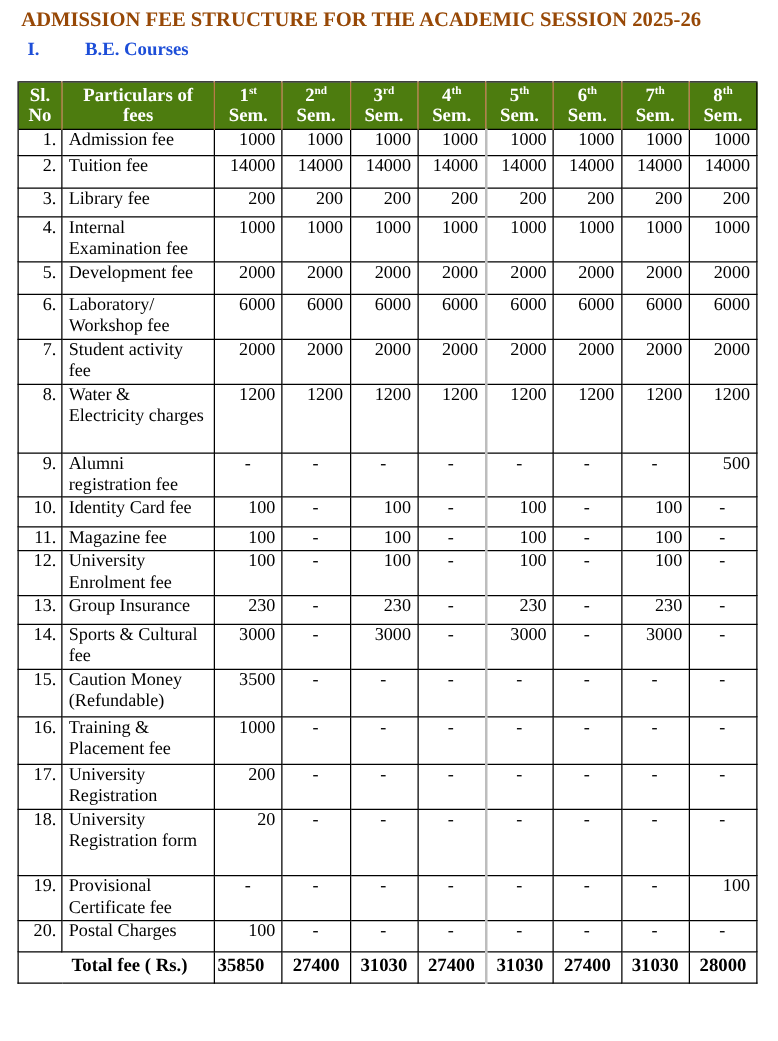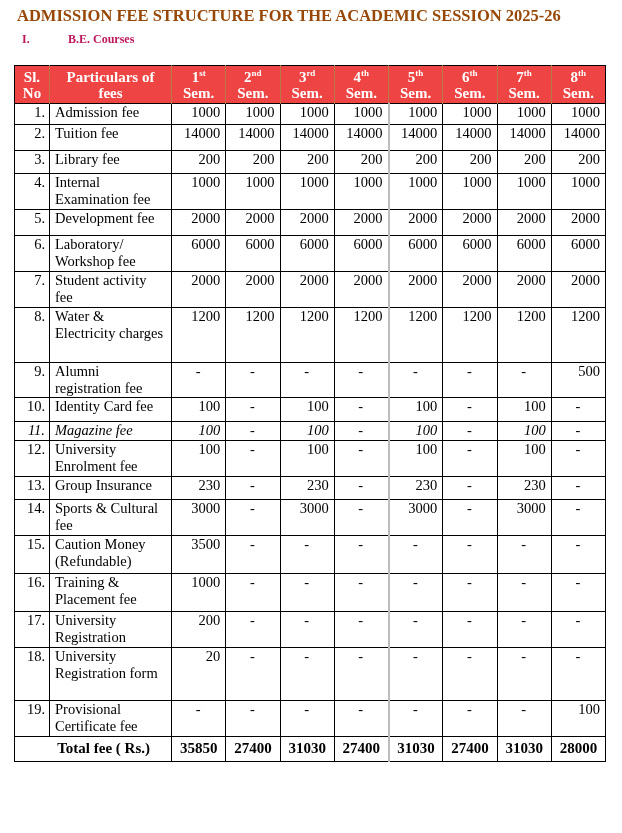--- a/index.html
+++ b/index.html
@@ -1,24 +1,24 @@
 <!DOCTYPE html>
 <html><head>
 <meta charset="utf-8">
 <style>
   html, body { margin: 0; padding: 0; background: #ffffff; }
   body { width: 622px; height: 833px; position: relative; overflow: hidden; font-family: "Liberation Serif", serif; color: #000; }
   .title { position: absolute; left: 17px; top: 6px; font-size: 16.5px; font-weight: bold; color: #974806; letter-spacing: 0; white-space: nowrap; }
-  .section { position: absolute; left: 22px; top: 32px; font-size: 12px; font-weight: bold; color: #be185d; white-space: nowrap; }
+  .section { position: absolute; left: 22px; top: 32px; font-size: 15px; font-weight: bold; color: #1d4ed8; white-space: nowrap; }
   .section .num { display: inline-block; width: 46px; }
   table.fees { position: absolute; left: 14px; top: 65px; border-collapse: collapse; table-layout: fixed; width: 591px; font-size: 14.5px; }
   table.fees col.c-sl { width: 35px; }
   table.fees col.c-part { width: 122px; }
   table.fees col.c-sem { width: 54.25px; }
-  table.fees th { background: #ef4444; color: #ffffff; font-weight: bold; font-size: 15px; line-height: 16px; padding: 2px 3px 2px 3px; text-align: center; border-left: 1px solid #b97a4a; vertical-align: middle; }
+  table.fees th { background: #4d7c0f; color: #ffffff; font-weight: bold; font-size: 15px; line-height: 16px; padding: 2px 3px 2px 3px; text-align: center; border-left: 1px solid #b97a4a; vertical-align: middle; }
   table.fees th:first-child { border-left: 1.5px solid #000; }
   table.fees th:last-child { border-right: 1.5px solid #000; }
   table.fees thead tr { border-top: 1.5px solid #000; }
   table.fees th sup { font-size: 9px; line-height: 0; vertical-align: 6px; }
   table.fees td { border: 1px solid #000; border-top: 1.5px solid #000; padding: 0 4px 0 3px; vertical-align: top; line-height: 17px; }
   table.fees td.sl { text-align: right; padding-right: 4px; border-left: 1.5px solid #000; }
   table.fees td.part { text-align: left; padding-left: 5px; }
   table.fees td.amt { text-align: right; padding-right: 5px; }
   table.fees td.dash { text-align: center; }
   table.fees td.last { border-right: 1.5px solid #000; }
@@ -173,21 +173,21 @@
         <td class="part">Identity Card fee</td>
         <td class="amt">100</td>
         <td class="dash">-</td>
         <td class="amt">100</td>
         <td class="dash">-</td>
         <td class="amt sep">100</td>
         <td class="dash">-</td>
         <td class="amt">100</td>
         <td class="dash last">-</td>
       </tr>
-      <tr style="height: 19px; font-style: italic;">
+      <tr style="height: 19px;">
         <td class="sl">11.</td>
         <td class="part">Magazine fee</td>
         <td class="amt">100</td>
         <td class="dash">-</td>
         <td class="amt">100</td>
         <td class="dash">-</td>
         <td class="amt sep">100</td>
         <td class="dash">-</td>
         <td class="amt">100</td>
         <td class="dash last">-</td>
@@ -281,23 +281,35 @@
         <td class="part">Provisional Certificate fee</td>
         <td class="dash">-</td>
         <td class="dash">-</td>
         <td class="dash">-</td>
         <td class="dash">-</td>
         <td class="dash sep">-</td>
         <td class="dash">-</td>
         <td class="dash">-</td>
         <td class="amt last">100</td>
       </tr>
+      <tr style="height: 25px;">
+        <td class="sl">20.</td>
+        <td class="part">Postal Charges</td>
+        <td class="amt">100</td>
+        <td class="dash">-</td>
+        <td class="dash">-</td>
+        <td class="dash">-</td>
+        <td class="dash sep">-</td>
+        <td class="dash">-</td>
+        <td class="dash">-</td>
+        <td class="dash last">-</td>
+      </tr>
       <tr class="total" style="height: 25px;">
         <td class="total-label" colspan="2">Total fee ( Rs.)</td>
-        <td class="amt" style="text-align:center;padding:0 2px;">35850</td>
+        <td class="amt" style="text-align:left;padding:0 2px;">35850</td>
         <td class="amt" style="text-align:center;padding:0 2px;">27400</td>
         <td class="amt" style="text-align:center;padding:0 2px;">31030</td>
         <td class="amt" style="text-align:center;padding:0 2px;">27400</td>
         <td class="amt sep" style="text-align:center;padding:0 2px;">31030</td>
         <td class="amt" style="text-align:center;padding:0 2px;">27400</td>
         <td class="amt" style="text-align:center;padding:0 2px;">31030</td>
         <td class="amt last" style="text-align:center;padding:0 2px;">28000</td>
       </tr>
     </tbody>
 </table>

